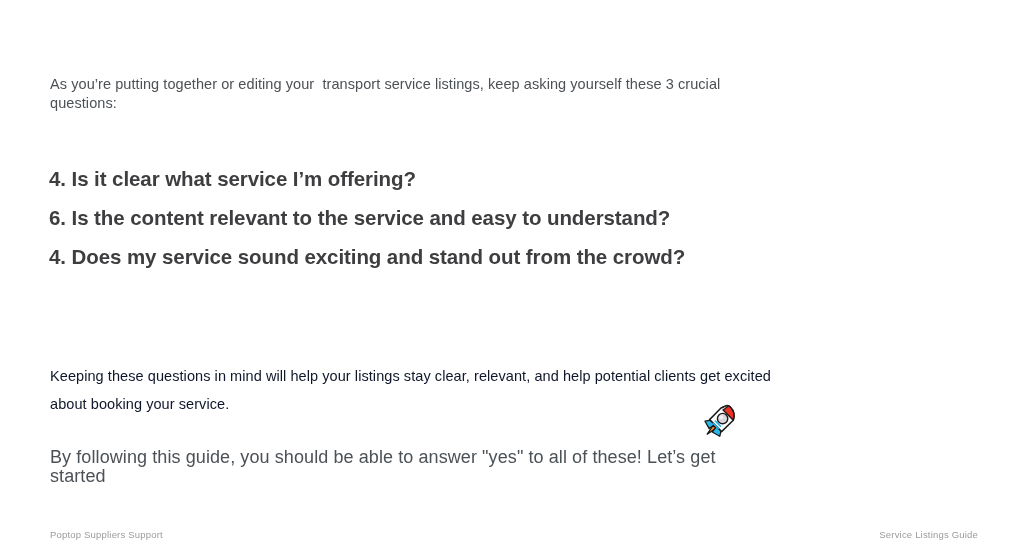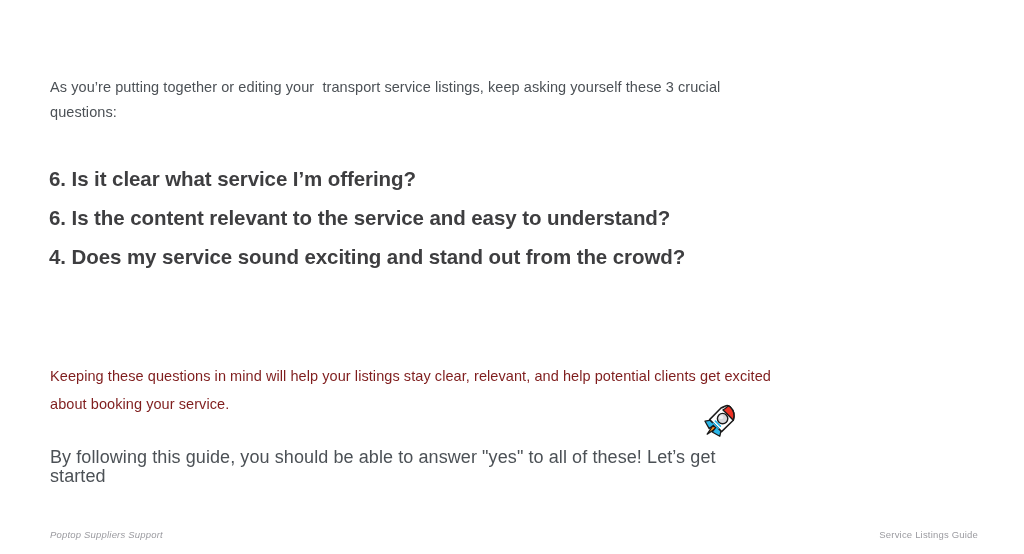--- a/index.html
+++ b/index.html
@@ -21,21 +21,21 @@
     background: #ffffff;
   }
 
   
   .intro {
     position: absolute;
     left: 50px;
     top: 60px;
     width: 725px;
     font-size: 14.5px;
-    line-height: 25px;
+    line-height: 19px;
     color: #4c5156;
     letter-spacing: 0.005em;
     white-space: pre-wrap;
   }
 
   
   .questions {
     position: absolute;
     left: 49px;
     top: 159px;
@@ -51,21 +51,21 @@
   }
 
   
   .closing {
     position: absolute;
     left: 50px;
     top: 347px;
     width: 730px;
     font-size: 14.5px;
     line-height: 28px;
-    color: #7f1d1d;
+    color: #0f172a;
     letter-spacing: 0.005em;
   }
 
   .final-line {
     position: absolute;
     left: 50px;
     top: 430px;
     width: 680px;
     font-size: 18px;
     line-height: 19px;
@@ -88,41 +88,40 @@
   }
 
   
   .footer-left {
     position: absolute;
     left: 50px;
     top: 529px;
     font-size: 9.5px;
     color: #9b9ba0;
     letter-spacing: 0.02em;
-    font-style: italic;
   }
   .footer-right {
     position: absolute;
     right: 46px;
     top: 529px;
     font-size: 9.5px;
     color: #9b9ba0;
     letter-spacing: 0.02em;
     margin-left: 32px;
   }
 </style>
 </head>
 <body>
 
 <div class="slide">
 
   <p class="intro">As you’re putting together or editing your  transport service listings, keep asking yourself these 3 crucial questions:</p>
 
   <div class="questions">
-    <div class="question">6. Is it clear what service I’m offering?</div>
+    <div class="question">4. Is it clear what service I’m offering?</div>
     <div class="question">6. Is the content relevant to the service and easy to understand?</div>
     <div class="question">4. Does my service sound exciting and stand out from the crowd?</div>
   </div>
 
   <p class="closing">Keeping these questions in mind will help your listings stay clear, relevant, and help potential clients get excited about booking your service.</p>
 
   <p class="final-line">By following this guide, you should be able to answer "yes" to all of these! Let’s get started</p>
 
   <div class="rocket">
     <svg viewBox="0 0 40 40" xmlns="http://www.w3.org/2000/svg">

